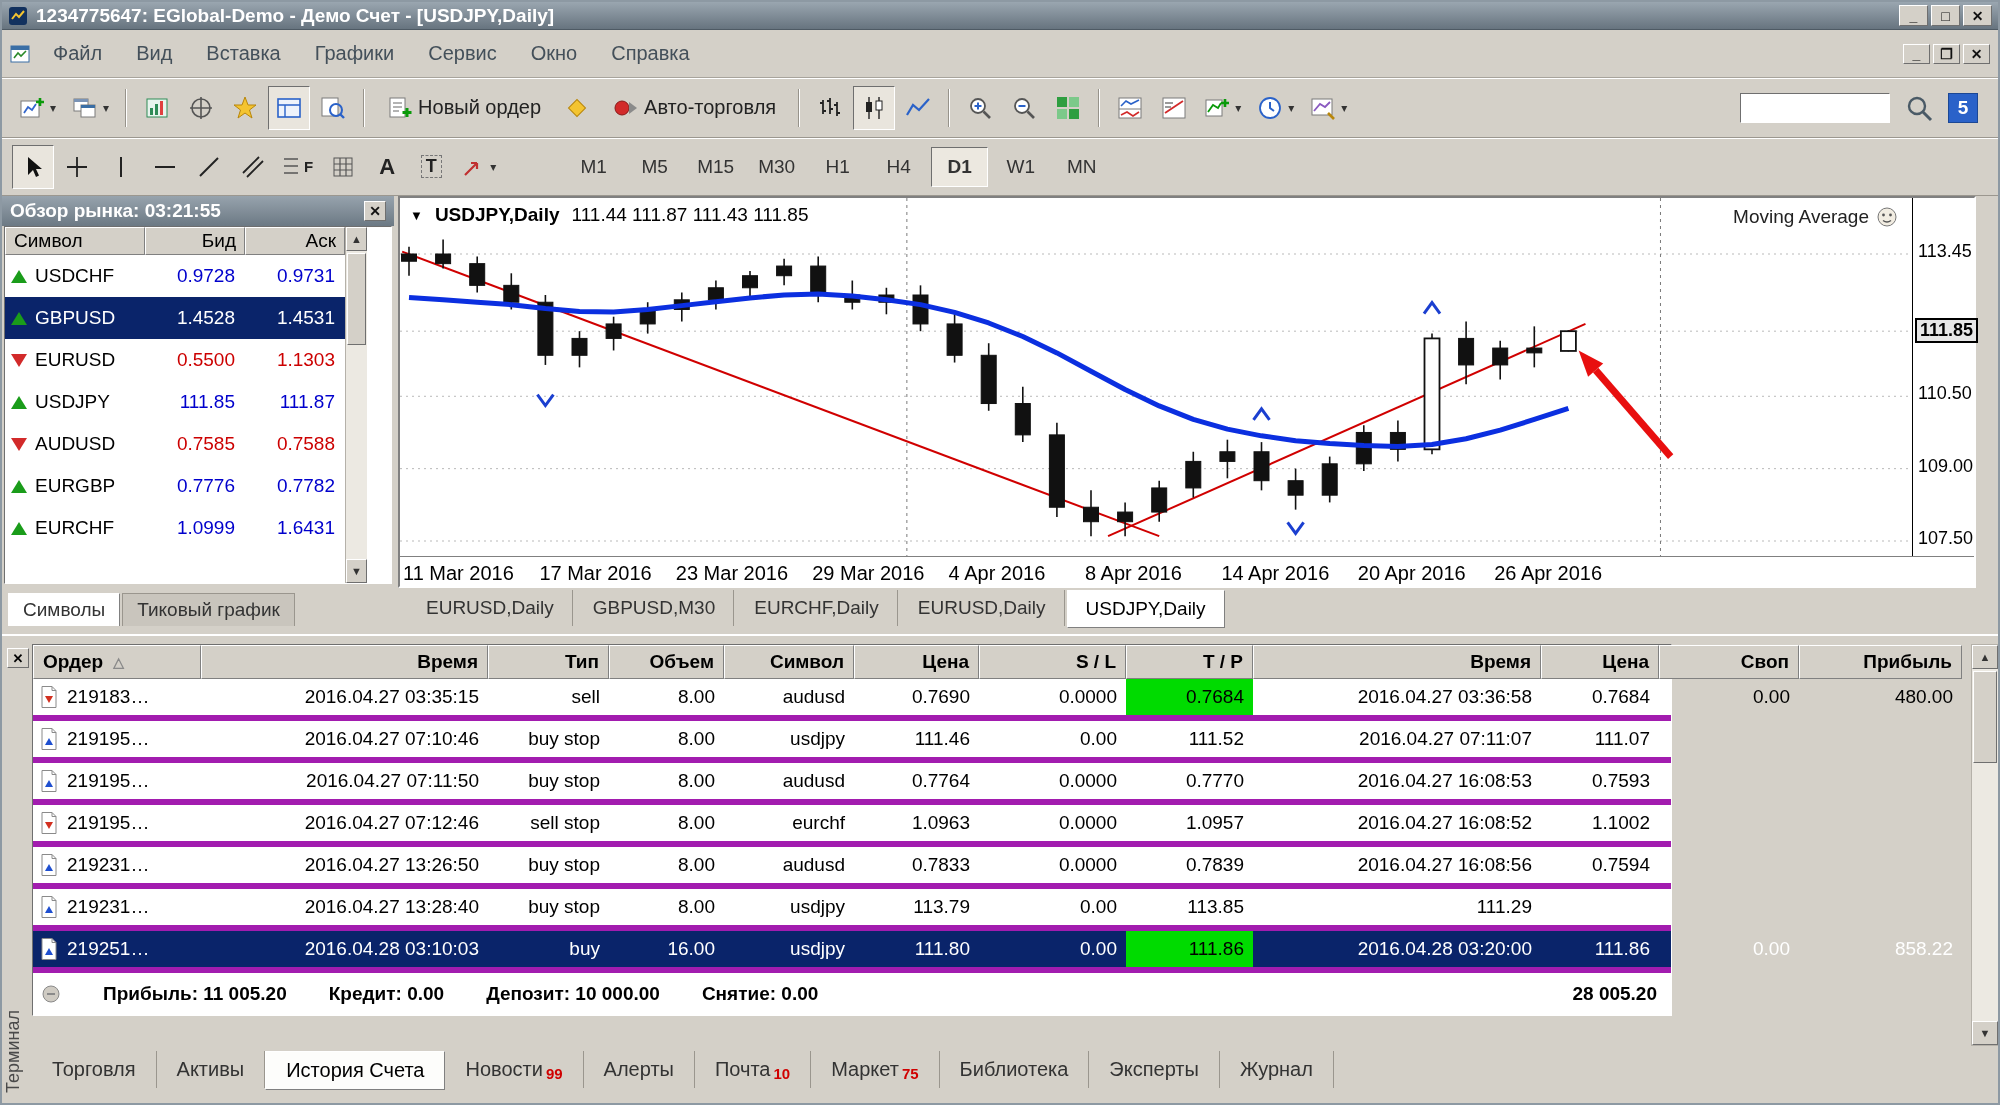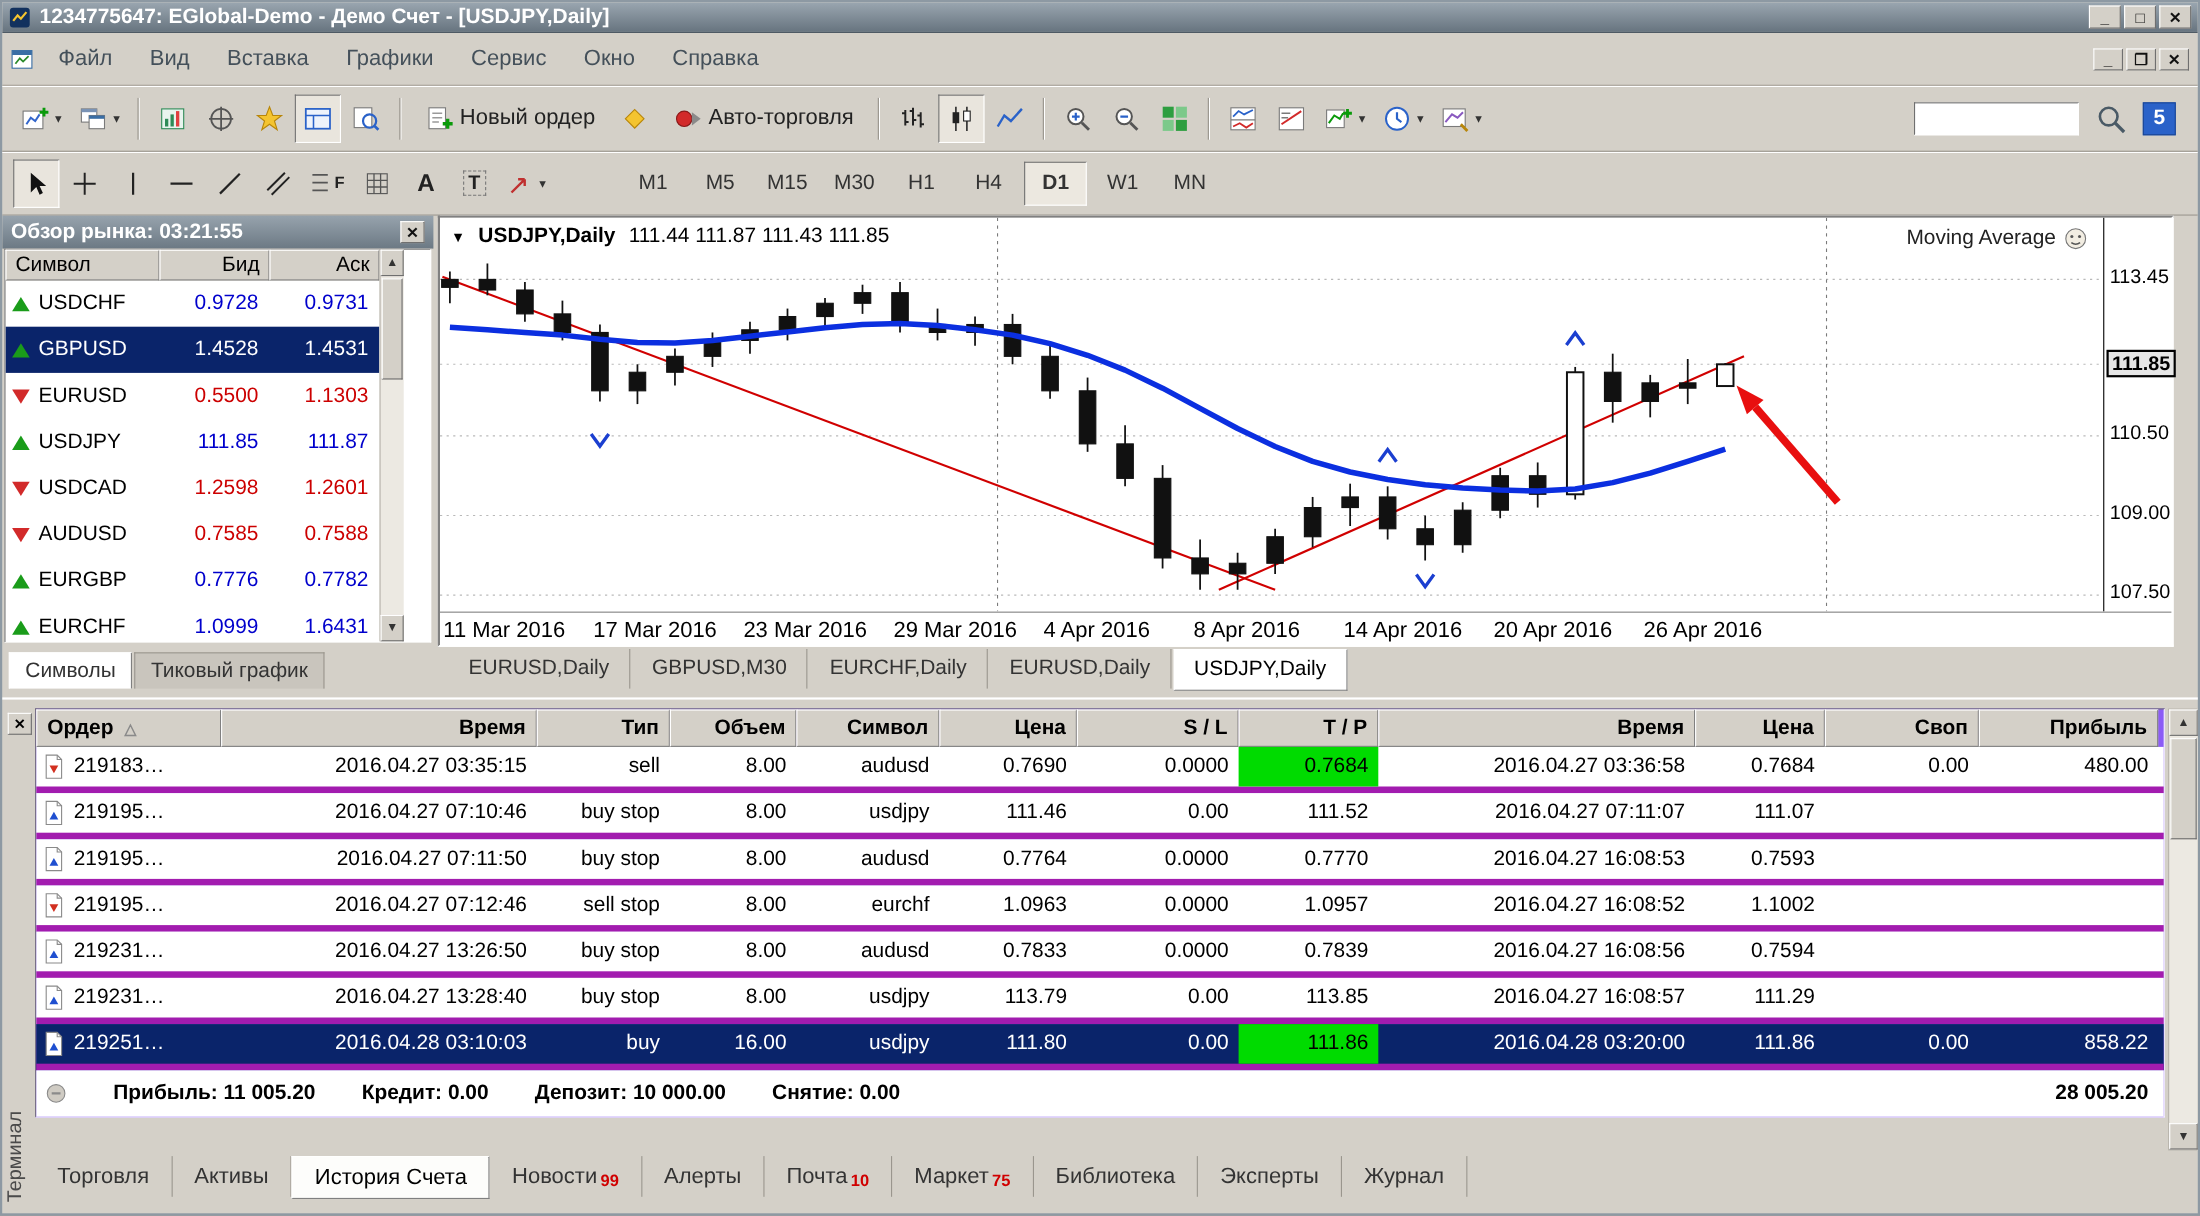--- a/index.html
+++ b/index.html
@@ -102,21 +102,21 @@
   #chart-tabs{ position:absolute; left:396px; top:586px; width:1578px; height:46px; display:flex;
     align-items:flex-start; gap:2px; padding:2px 0 0 10px; }
   .c-tab{ padding:7px 18px; font-size:19px; color:#333; border-right:1px solid #9a968e; }
   .c-tab.active{ background:#fff; border:1px solid; border-color:#fff #808080 #808080 #fff; color:#000; }
   
   #terminal{ position:absolute; left:0; top:632px; width:2000px; height:473px; border-top:2px solid #fff; }
   .t-close{ position:absolute; left:5px; top:12px; width:22px; height:20px; display:flex; align-items:center;
     justify-content:center; font-size:13px; font-weight:700; }
   .t-side{ position:absolute; left:1px; bottom:14px; writing-mode:vertical-rl; transform:rotate(180deg);
     color:#4a4a4a; font-size:18px; }
-  #t-table{ position:absolute; left:30px; top:8px; width:1936px; background:#8b5cf6;
+  #t-table{ position:absolute; left:30px; top:8px; width:1640px; background:#a16207;
     border:1px solid; border-color:#6f6f6f #fff #fff #6f6f6f; }
   .t-hrow{ display:grid; height:34px; }
   .t-hcell{ border:1px solid; border-color:#fff #808080 #808080 #fff; background:#d4d0c8; display:flex;
     align-items:center; justify-content:flex-end; padding:0 9px; font-weight:700; font-size:19px; }
   .t-hcell.first{ justify-content:flex-start; gap:10px; }
   .sort{ color:#8a8a8a; font-size:14px; }
   .t-row{ display:grid; height:42px; align-items:center; border-bottom:6px solid #a21caf; background:#fff; }
   .t-row.selected{ background:#0a246a; color:#fff; }
   .t-cell{ text-align:right; padding:0 9px; height:100%; display:flex; align-items:center; justify-content:flex-end; }
   .t-cell.first{ justify-content:flex-start; gap:8px; padding-left:6px; }
@@ -442,28 +442,20 @@
               <span class="mw-val down">0.5500</span>
               <span class="mw-val down">1.1303</span>
             </div>
             <div class="mw-row">
               <span class="mw-sym">
                 <span class="tri-up"></span>
                 <span>USDJPY</span>
               </span>
               <span class="mw-val up">111.85</span>
               <span class="mw-val up">111.87</span>
-            </div>
-            <div class="mw-row">
-              <span class="mw-sym">
-                <span class="tri-down"></span>
-                <span>USDCAD</span>
-              </span>
-              <span class="mw-val down">1.2598</span>
-              <span class="mw-val down">1.2601</span>
             </div>
             <div class="mw-row">
               <span class="mw-sym">
                 <span class="tri-down"></span>
                 <span>AUDUSD</span>
               </span>
               <span class="mw-val down">0.7585</span>
               <span class="mw-val down">0.7588</span>
             </div>
             <div class="mw-row">
@@ -913,23 +905,20 @@
             <span class="t-cell">
               <span>113.79</span>
             </span>
             <span class="t-cell">
               <span>0.00</span>
             </span>
             <span class="t-cell">
               <span>113.85</span>
             </span>
             <span class="t-cell">
-              <span>2016.04.27 16:08:57</span>
-            </span>
-            <span class="t-cell">
               <span>111.29</span>
             </span>
             <span class="t-cell">
               <span></span>
             </span>
             <span class="t-cell">
               <span></span>
             </span>
           </div>
           <div class="t-row selected" style="grid-template-columns: 168px 287px 121px 115px 130px 125px 147px 127px 288px 118px 140px 163px;">

